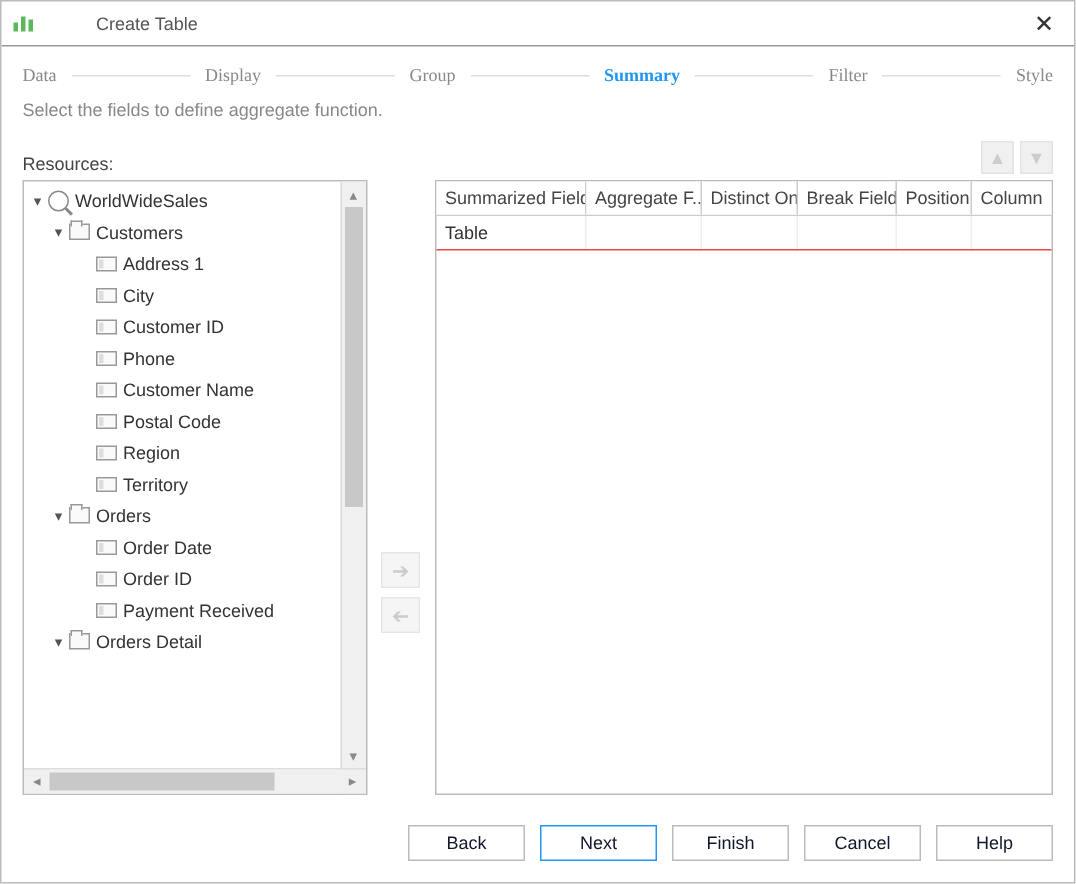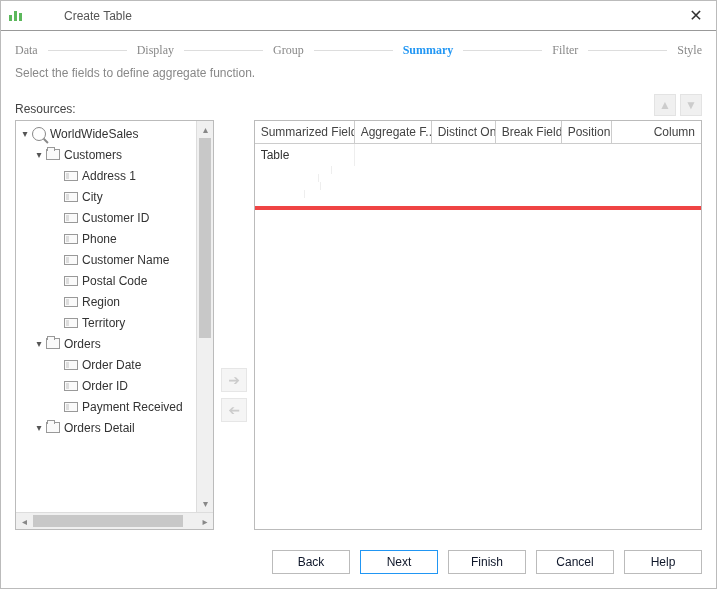--- a/index.html
+++ b/index.html
@@ -120,28 +120,28 @@
   .hscroll .btn { width:17px; height:17px; display:flex;align-items:center;justify-content:center;color:#888;font-size:10px;}
   .hscroll .track { flex:1; background:#f0f0f0; height:100%; position:relative;}
   .hscroll .track .thumb{ position:absolute; left:0; top:2px; bottom:2px; width:150px; background:#c8c8c8;}
   
   .mid-arrows { display:flex; flex-direction:column; gap:6px; justify-content:center; align-items:center; width:48px; padding-top: 140px;}
   .mid-arrows .ab { width:26px; height:24px; background:#f5f5f5; border:1px solid #e6e6e6; display:flex;align-items:center;justify-content:center;color:#ccc;font-size:14px;}
   
   .grid-wrap { flex:1; border: 1px solid #bbb; display:flex; flex-direction:column;}
   .ghead { display:flex; border-bottom:1px solid #ccc; }
   .gh { border-right:1px solid #ccc; background:#fff; padding:4px 6px; font-size:12px; color:#444; text-align:center; overflow:hidden; white-space:nowrap;}
-  .gh:last-child{border-right:none;margin-left:36px;}
+  .gh:last-child{border-right:none;}
   .c1{width:100px;text-align:left;}
   .c2{width:77px;}
   .c3{width:64px;}
   .c4{width:66px;}
   .c5{width:50px;}
   .c6{flex:1;}
-  .grow { display:flex; border-bottom:4px solid #ef4444;flex-direction:column; }
+  .grow { display:flex; border-bottom:1px solid #ef4444; }
   .gc { border-right:1px solid #eee; padding:4px 6px; font-size:12px; color:#333;}
   .gc:last-child{border-right:none;}
   
   .footer { display:flex; justify-content:flex-end; gap:10px; padding: 10px 14px 14px 14px; }
   .btnf { width:78px; height:24px; background:#fff; border:1px solid #bbb; font-size:12px; color:#0f172a; cursor:pointer; }
   .btnf.primary { border:1px solid #2196f3; }
 </style>
 </head>
 <body>
 

